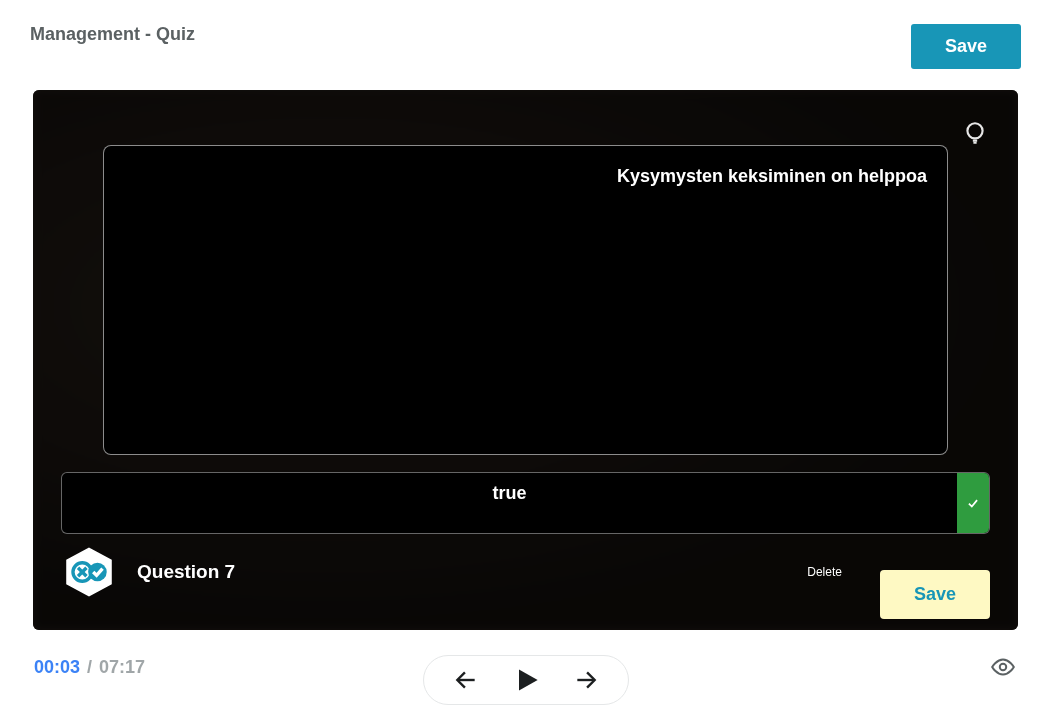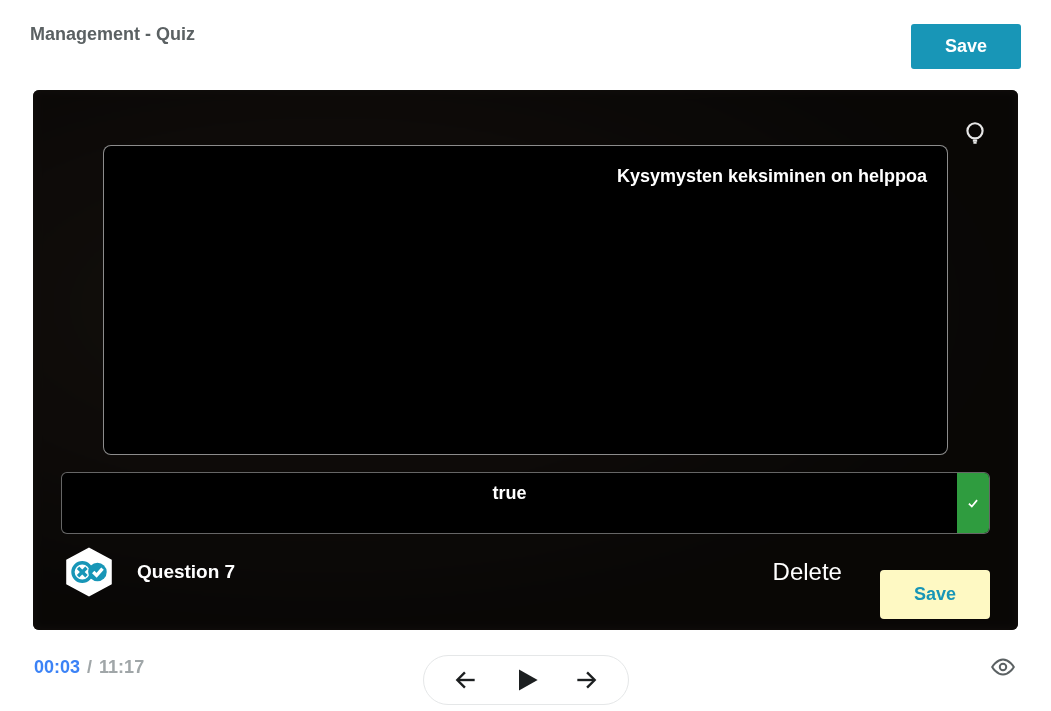--- a/index.html
+++ b/index.html
@@ -148,21 +148,21 @@
   .question-label {
     color: #ffffff;
     font-size: 19px;
     font-weight: 600;
     flex: 1;
   }
   .delete-button {
     background: transparent;
     color: #ffffff;
     border: none;
-    font-size: 24px;
+    font-size: 12px;
     font-weight: 500;
     padding: 10px 18px;
     cursor: pointer;
   }
   .save-button {
     background: #fef9c3;
     color: #1896b7;
     border: none;
     font-size: 18px;
     font-weight: 700;
@@ -269,21 +269,21 @@
       <div class="question-label">Question 7</div>
       <button class="delete-button">Delete</button>
       <button class="save-button">Save</button>
     </div>
   </div>
 
   <div class="timeline">
     <div class="time">
       <span class="time-current">00:03</span>
       <span class="time-sep">/</span>
-      <span class="time-total">11:17</span>
+      <span class="time-total">07:17</span>
     </div>
 
     <div class="transport">
       <div class="transport-btn">
         <svg viewBox="0 0 24 24" width="26" height="26" fill="none" stroke="currentColor" stroke-width="2.2">
           <line x1="20" y1="12" x2="5" y2="12"></line>
           <polyline points="11 5 4 12 11 19"></polyline>
         </svg>
       </div>
       <div class="transport-btn">

